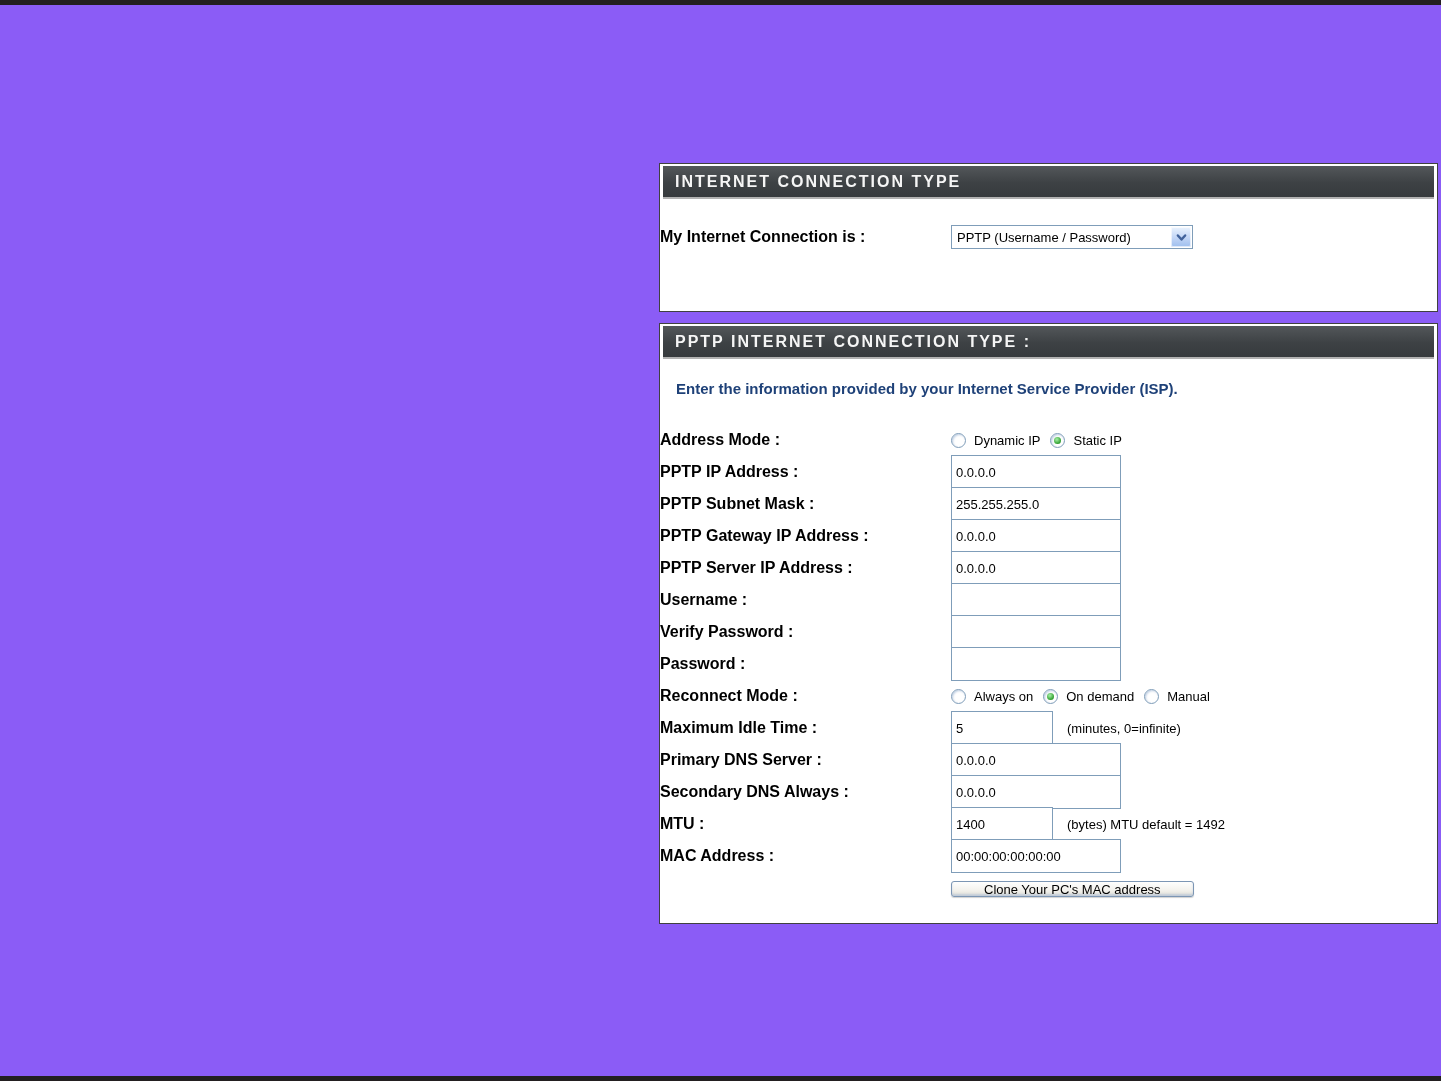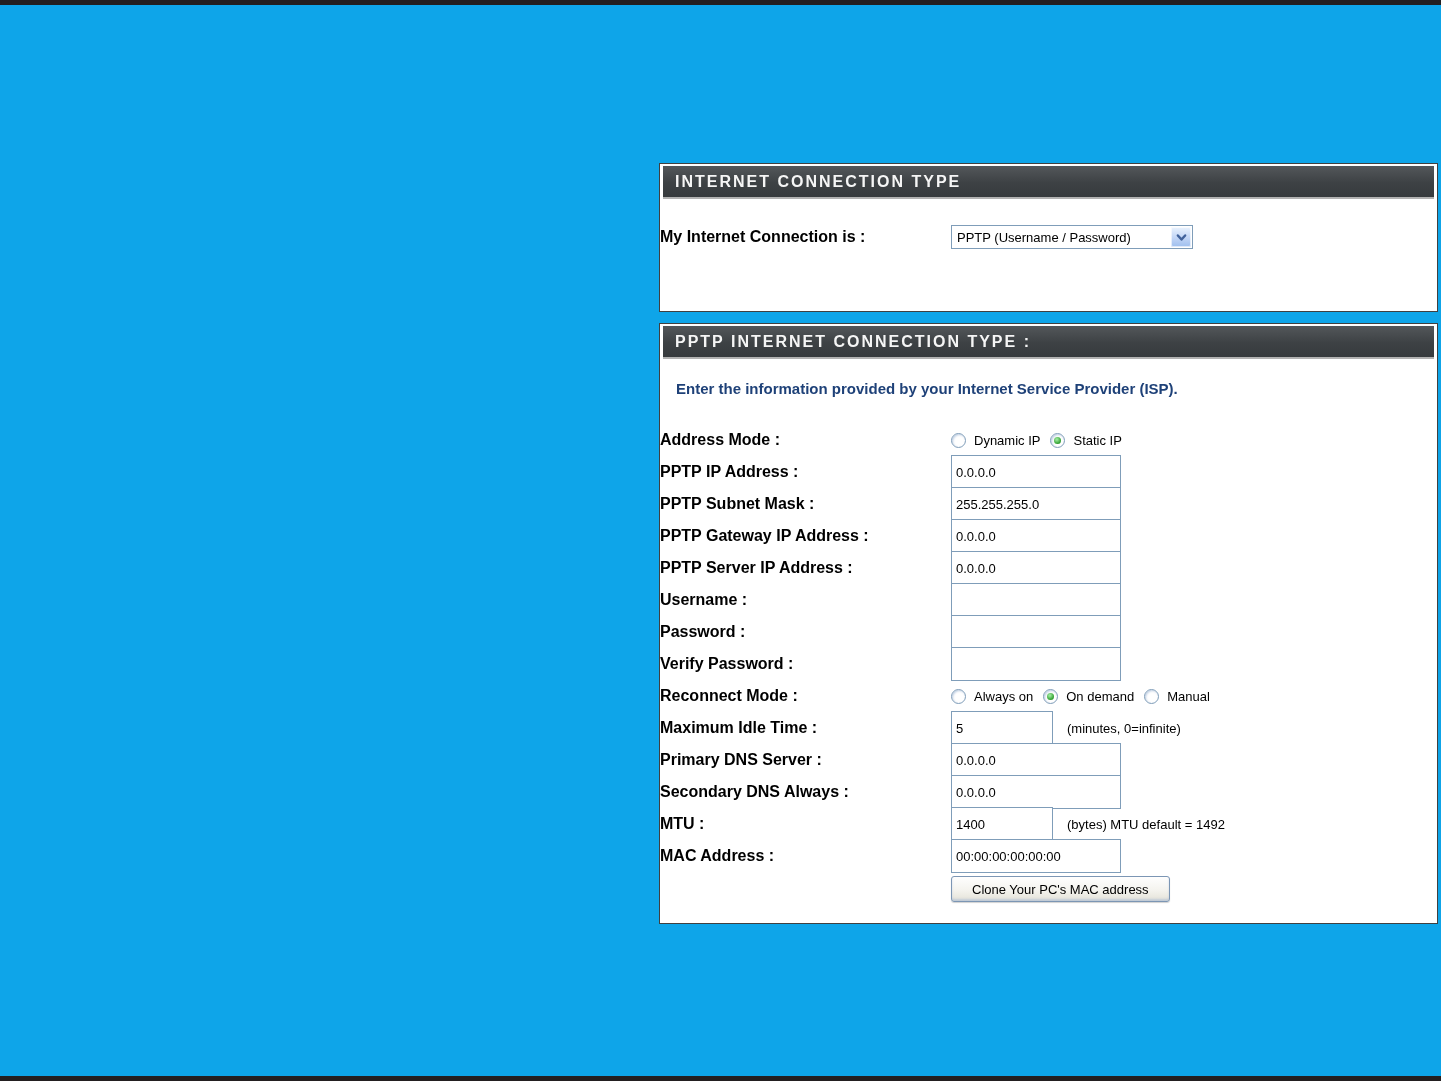--- a/index.html
+++ b/index.html
@@ -3,21 +3,21 @@
 <meta charset="utf-8">
 <style>
   * { margin:0; padding:0; box-sizing:border-box; }
   body {
     font-family: "Liberation Sans", "DejaVu Sans", sans-serif;
     background:#ffffff;
   }
   .page {
     position:relative;
     width:1441px; height:1081px;
-    background:#0ea5e9;
+    background:#8b5cf6;
     overflow:hidden;
   }
   .page-rule-top {
     position:absolute; top:0; left:0; width:100%; height:5px;
     background:#231f20;
   }
   .page-rule-bottom {
     position:absolute; bottom:0; left:0; width:100%; height:5px;
     background:#231f20;
   }
@@ -118,22 +118,22 @@
     border-radius:50%;
     background:radial-gradient(circle at 40% 35%, #98e698 10%, #2f9e2f 70%, #1d7d1d);
   }
   .radio-label {
     margin:0 10px 0 8px;
     font-size:13px; color:#000;
     white-space:nowrap;
   }
   
   .xp-button {
-    height:26px;
-    padding:0 20px;
+    height:16px;
+    padding:0 32px;
     font-family:"Liberation Sans","DejaVu Sans",sans-serif;
     font-size:13px; color:#000;
     background:linear-gradient(#fefefe 0%, #f4f3ee 55%, #e4e2d8 100%);
     border:1px solid #7c96b4;
     border-radius:3px;
     box-shadow:inset 0 -2px 2px rgba(150,175,210,.45), 0 1px 1px rgba(0,0,0,.18);
     white-space:nowrap;
   }
   .button-row { height:26px; }
 </style>
@@ -212,28 +212,28 @@
       </div>
 
       <div class="form-row">
         <div class="row-label">Username :</div>
         <div class="row-control">
           <input class="text-input" type="text" value="" style="">
         </div>
       </div>
 
       <div class="form-row">
+        <div class="row-label">Verify Password :</div>
+        <div class="row-control">
+          <input class="text-input" type="password" value="" style="">
+        </div>
+      </div>
+
+      <div class="form-row">
         <div class="row-label">Password :</div>
-        <div class="row-control">
-          <input class="text-input" type="password" value="" style="">
-        </div>
-      </div>
-
-      <div class="form-row">
-        <div class="row-label">Verify Password :</div>
         <div class="row-control">
           <input class="text-input" type="password" value="" style="">
         </div>
       </div>
 
       <div class="form-row">
         <div class="row-label">Reconnect Mode :</div>
         <div class="row-control">
           <span class="radio"></span>
           <span class="radio-label">Always on</span>

